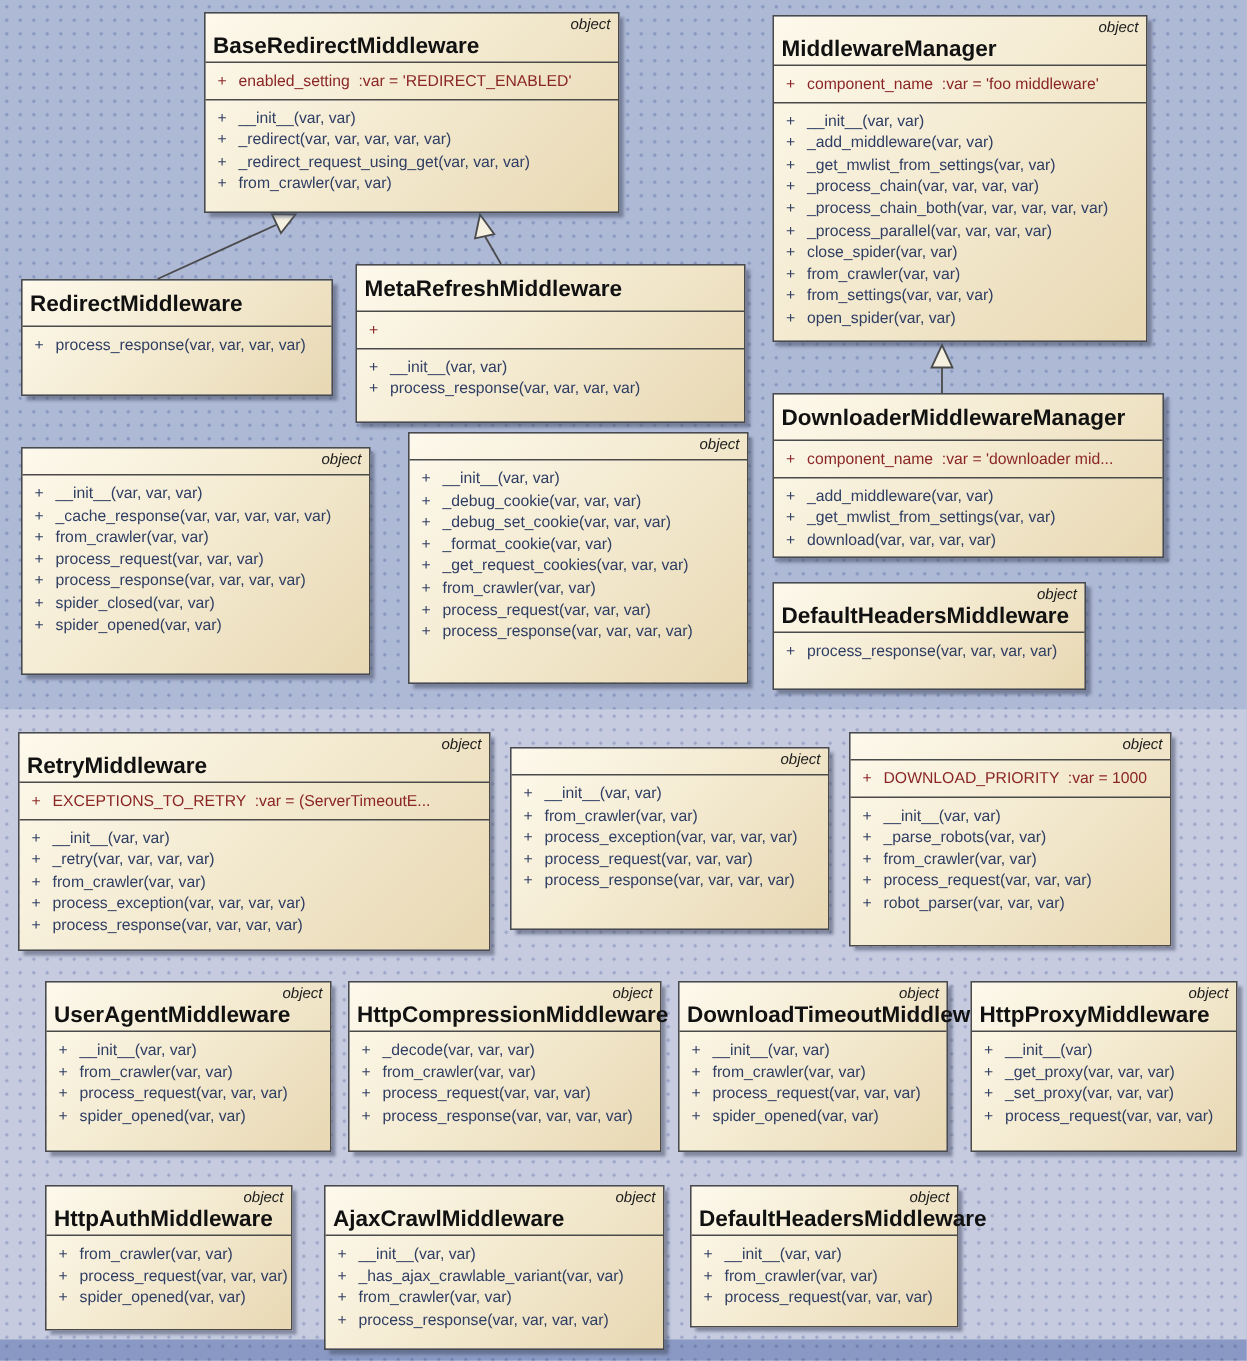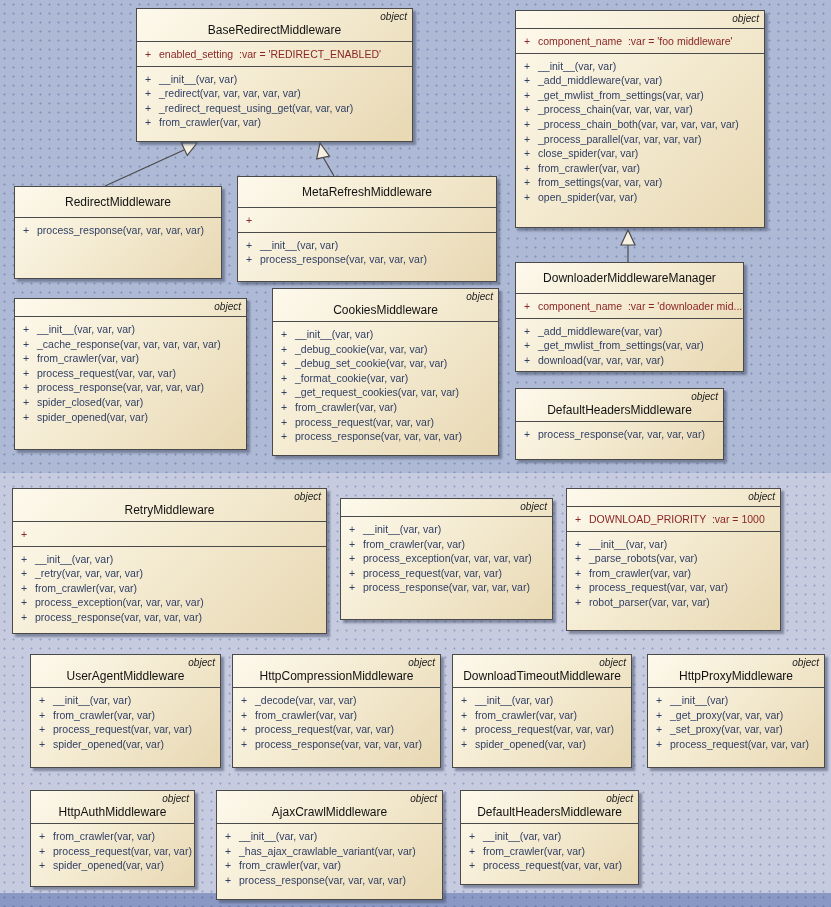--- a/index.html
+++ b/index.html
@@ -26,21 +26,21 @@
   svg.connectors{position:absolute;left:0;top:0;pointer-events:none}
   .uml-class{
     position:absolute;display:flex;flex-direction:column;box-sizing:border-box;
     background:linear-gradient(135deg,#fdf9ec 0%,#f4ebd2 45%,#e8d8b3 100%);
     border:1px solid #4a4a4a;
     box-shadow:3px 3px 2px rgba(72,82,105,0.55);
   }
   .hdr{padding:2px 5px 3px}
   .hdr.nostereo{padding:8px 5px 7px}
   .stereo{display:block;text-align:right;font-style:italic;font-size:10px;color:#1c1c1c;line-height:12px}
-  .cname{display:block;text-align:center;font-weight:normal;font-size:12px;color:#111;line-height:15px;white-space:nowrap}
+  .cname{display:block;font-weight:bold;font-size:15px;color:#111;line-height:15px;white-space:nowrap}
   .comp{border-top:1px solid #4a4a4a;padding:5px 4px 4px}
   .comp.methods{flex:1}
   .row{display:flex;line-height:14.6px;font-size:10.5px;white-space:pre}
   .row .vis{flex:0 0 auto;width:14px;padding-left:4px}
   .attr-row{color:#8b2626}
   .method-row{color:#2f3e63}
 </style>
 </head>
 <body>
 
@@ -75,58 +75,59 @@
       <div class="comp methods">
         <div class="row method-row"><span class="vis">+</span><span class="sig">__init__(var, var)</span></div>
         <div class="row method-row"><span class="vis">+</span><span class="sig">_redirect(var, var, var, var, var)</span></div>
         <div class="row method-row"><span class="vis">+</span><span class="sig">_redirect_request_using_get(var, var, var)</span></div>
         <div class="row method-row"><span class="vis">+</span><span class="sig">from_crawler(var, var)</span></div>
       </div>
     </div>
   <div class="uml-class" style="left:515px;top:10px;width:250px;height:218px">
       <div class="hdr">
         <span class="stereo">object</span>
+        <span class="cname">MiddlewareManager</span>
       </div>
       <div class="comp attrs">
         <div class="row attr-row"><span class="vis">+</span><span class="sig">component_name  :var = 'foo middleware'</span></div>
       </div>
       <div class="comp methods">
         <div class="row method-row"><span class="vis">+</span><span class="sig">__init__(var, var)</span></div>
         <div class="row method-row"><span class="vis">+</span><span class="sig">_add_middleware(var, var)</span></div>
         <div class="row method-row"><span class="vis">+</span><span class="sig">_get_mwlist_from_settings(var, var)</span></div>
         <div class="row method-row"><span class="vis">+</span><span class="sig">_process_chain(var, var, var, var)</span></div>
         <div class="row method-row"><span class="vis">+</span><span class="sig">_process_chain_both(var, var, var, var, var)</span></div>
         <div class="row method-row"><span class="vis">+</span><span class="sig">_process_parallel(var, var, var, var)</span></div>
         <div class="row method-row"><span class="vis">+</span><span class="sig">close_spider(var, var)</span></div>
         <div class="row method-row"><span class="vis">+</span><span class="sig">from_crawler(var, var)</span></div>
         <div class="row method-row"><span class="vis">+</span><span class="sig">from_settings(var, var, var)</span></div>
         <div class="row method-row"><span class="vis">+</span><span class="sig">open_spider(var, var)</span></div>
       </div>
     </div>
-  <div class="uml-class" style="left:14px;top:186px;width:208px;height:93px">
+  <div class="uml-class" style="left:14px;top:186px;width:208px;height:78px">
       <div class="hdr nostereo">
         <span class="cname">RedirectMiddleware</span>
       </div>
       <div class="comp methods">
         <div class="row method-row"><span class="vis">+</span><span class="sig">process_response(var, var, var, var)</span></div>
       </div>
     </div>
   <div class="uml-class" style="left:237px;top:176px;width:260px;height:106px">
       <div class="hdr nostereo">
         <span class="cname">MetaRefreshMiddleware</span>
       </div>
       <div class="comp attrs">
         <div class="row attr-row"><span class="vis">+</span></div>
       </div>
       <div class="comp methods">
         <div class="row method-row"><span class="vis">+</span><span class="sig">__init__(var, var)</span></div>
         <div class="row method-row"><span class="vis">+</span><span class="sig">process_response(var, var, var, var)</span></div>
       </div>
     </div>
-  <div class="uml-class" style="left:515px;top:262px;width:229px;height:110px">
+  <div class="uml-class" style="left:515px;top:262px;width:261px;height:110px">
       <div class="hdr nostereo">
         <span class="cname">DownloaderMiddlewareManager</span>
       </div>
       <div class="comp attrs">
         <div class="row attr-row"><span class="vis">+</span><span class="sig">component_name  :var = 'downloader mid...</span></div>
       </div>
       <div class="comp methods">
         <div class="row method-row"><span class="vis">+</span><span class="sig">_add_middleware(var, var)</span></div>
         <div class="row method-row"><span class="vis">+</span><span class="sig">_get_mwlist_from_settings(var, var)</span></div>
         <div class="row method-row"><span class="vis">+</span><span class="sig">download(var, var, var, var)</span></div>
@@ -142,21 +143,20 @@
         <div class="row method-row"><span class="vis">+</span><span class="sig">from_crawler(var, var)</span></div>
         <div class="row method-row"><span class="vis">+</span><span class="sig">process_request(var, var, var)</span></div>
         <div class="row method-row"><span class="vis">+</span><span class="sig">process_response(var, var, var, var)</span></div>
         <div class="row method-row"><span class="vis">+</span><span class="sig">spider_closed(var, var)</span></div>
         <div class="row method-row"><span class="vis">+</span><span class="sig">spider_opened(var, var)</span></div>
       </div>
     </div>
   <div class="uml-class" style="left:272px;top:288px;width:227px;height:168px">
       <div class="hdr">
         <span class="stereo">object</span>
-        <span class="cname">CookiesMiddleware</span>
       </div>
       <div class="comp methods">
         <div class="row method-row"><span class="vis">+</span><span class="sig">__init__(var, var)</span></div>
         <div class="row method-row"><span class="vis">+</span><span class="sig">_debug_cookie(var, var, var)</span></div>
         <div class="row method-row"><span class="vis">+</span><span class="sig">_debug_set_cookie(var, var, var)</span></div>
         <div class="row method-row"><span class="vis">+</span><span class="sig">_format_cookie(var, var)</span></div>
         <div class="row method-row"><span class="vis">+</span><span class="sig">_get_request_cookies(var, var, var)</span></div>
         <div class="row method-row"><span class="vis">+</span><span class="sig">from_crawler(var, var)</span></div>
         <div class="row method-row"><span class="vis">+</span><span class="sig">process_request(var, var, var)</span></div>
         <div class="row method-row"><span class="vis">+</span><span class="sig">process_response(var, var, var, var)</span></div>
@@ -170,21 +170,21 @@
       <div class="comp methods">
         <div class="row method-row"><span class="vis">+</span><span class="sig">process_response(var, var, var, var)</span></div>
       </div>
     </div>
   <div class="uml-class" style="left:12px;top:488px;width:315px;height:146px">
       <div class="hdr">
         <span class="stereo">object</span>
         <span class="cname">RetryMiddleware</span>
       </div>
       <div class="comp attrs">
-        <div class="row attr-row"><span class="vis">+</span></div>
+        <div class="row attr-row"><span class="vis">+</span><span class="sig">EXCEPTIONS_TO_RETRY  :var = (ServerTimeoutE...</span></div>
       </div>
       <div class="comp methods">
         <div class="row method-row"><span class="vis">+</span><span class="sig">__init__(var, var)</span></div>
         <div class="row method-row"><span class="vis">+</span><span class="sig">_retry(var, var, var, var)</span></div>
         <div class="row method-row"><span class="vis">+</span><span class="sig">from_crawler(var, var)</span></div>
         <div class="row method-row"><span class="vis">+</span><span class="sig">process_exception(var, var, var, var)</span></div>
         <div class="row method-row"><span class="vis">+</span><span class="sig">process_response(var, var, var, var)</span></div>
       </div>
     </div>
   <div class="uml-class" style="left:340px;top:498px;width:213px;height:122px">

